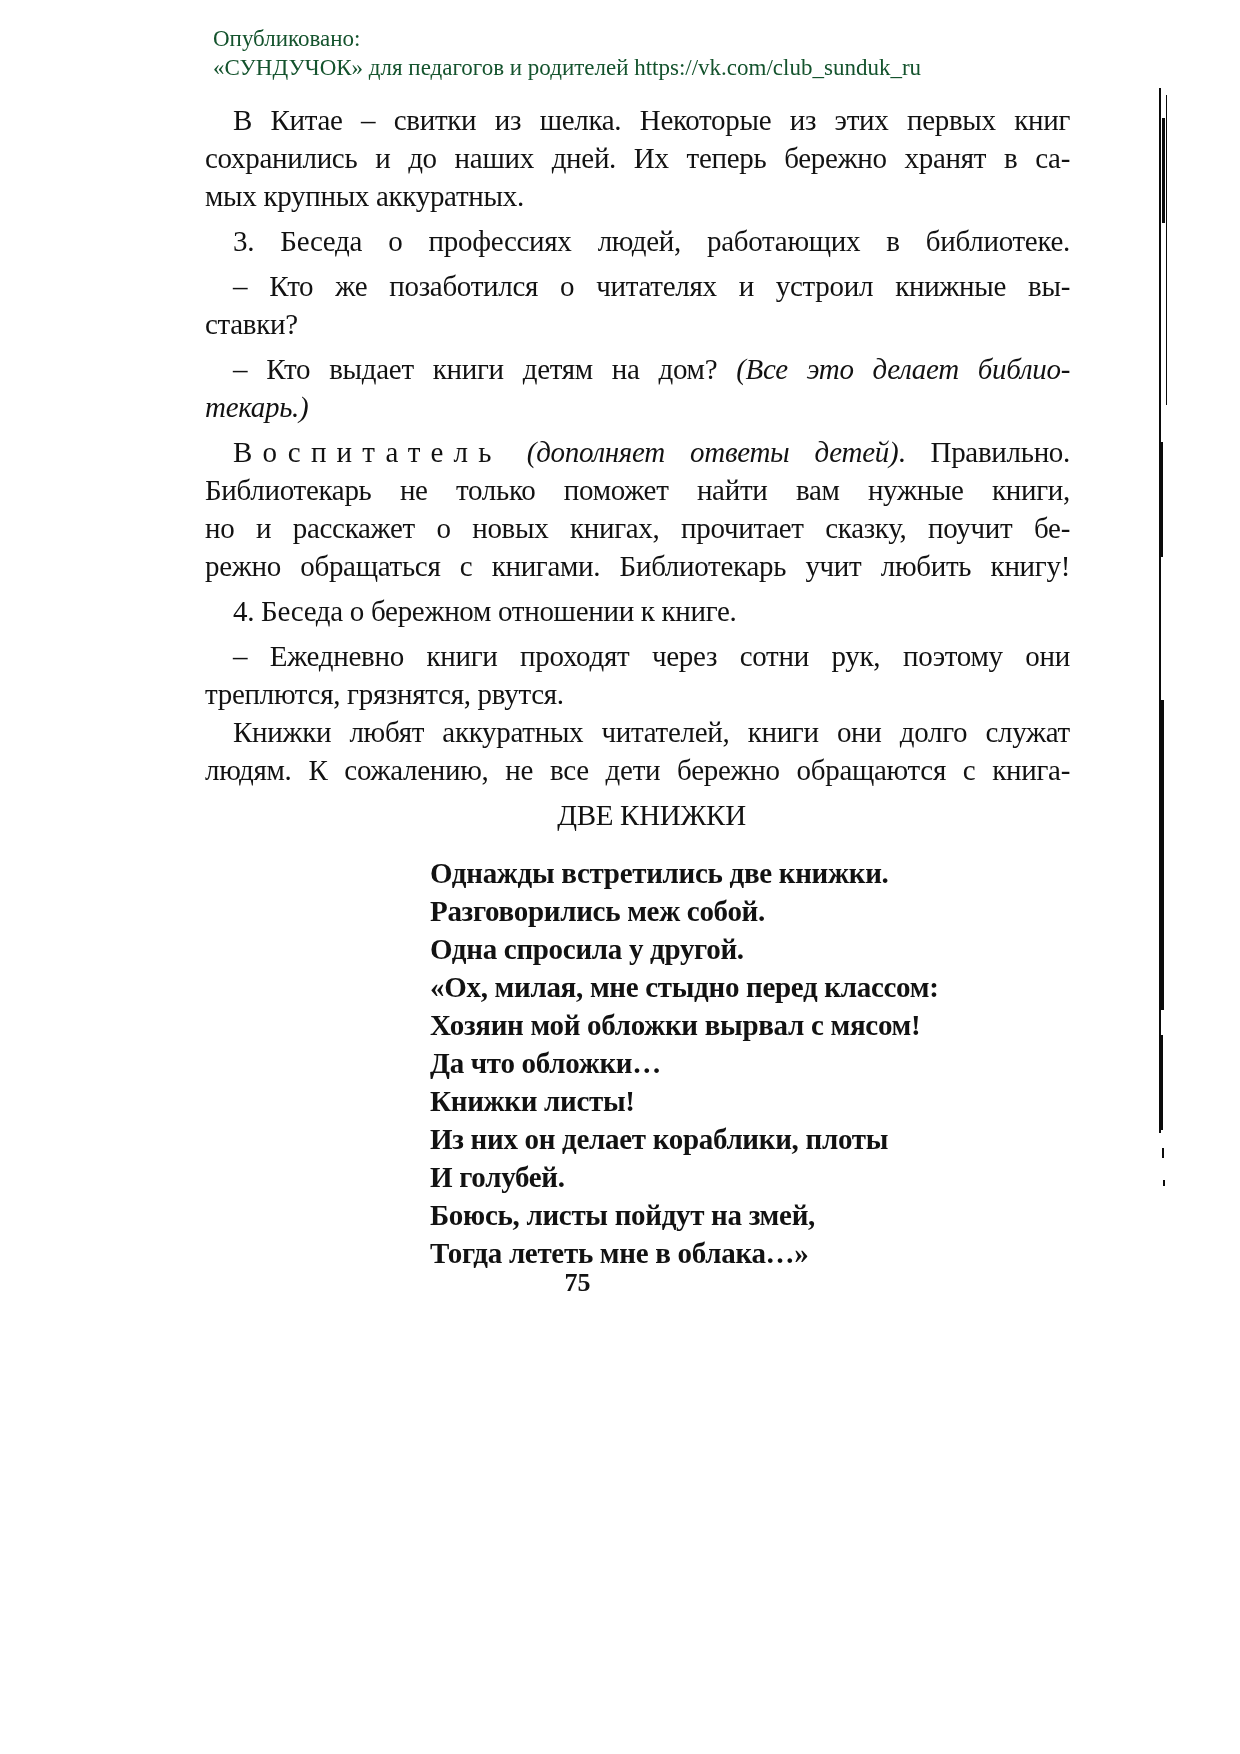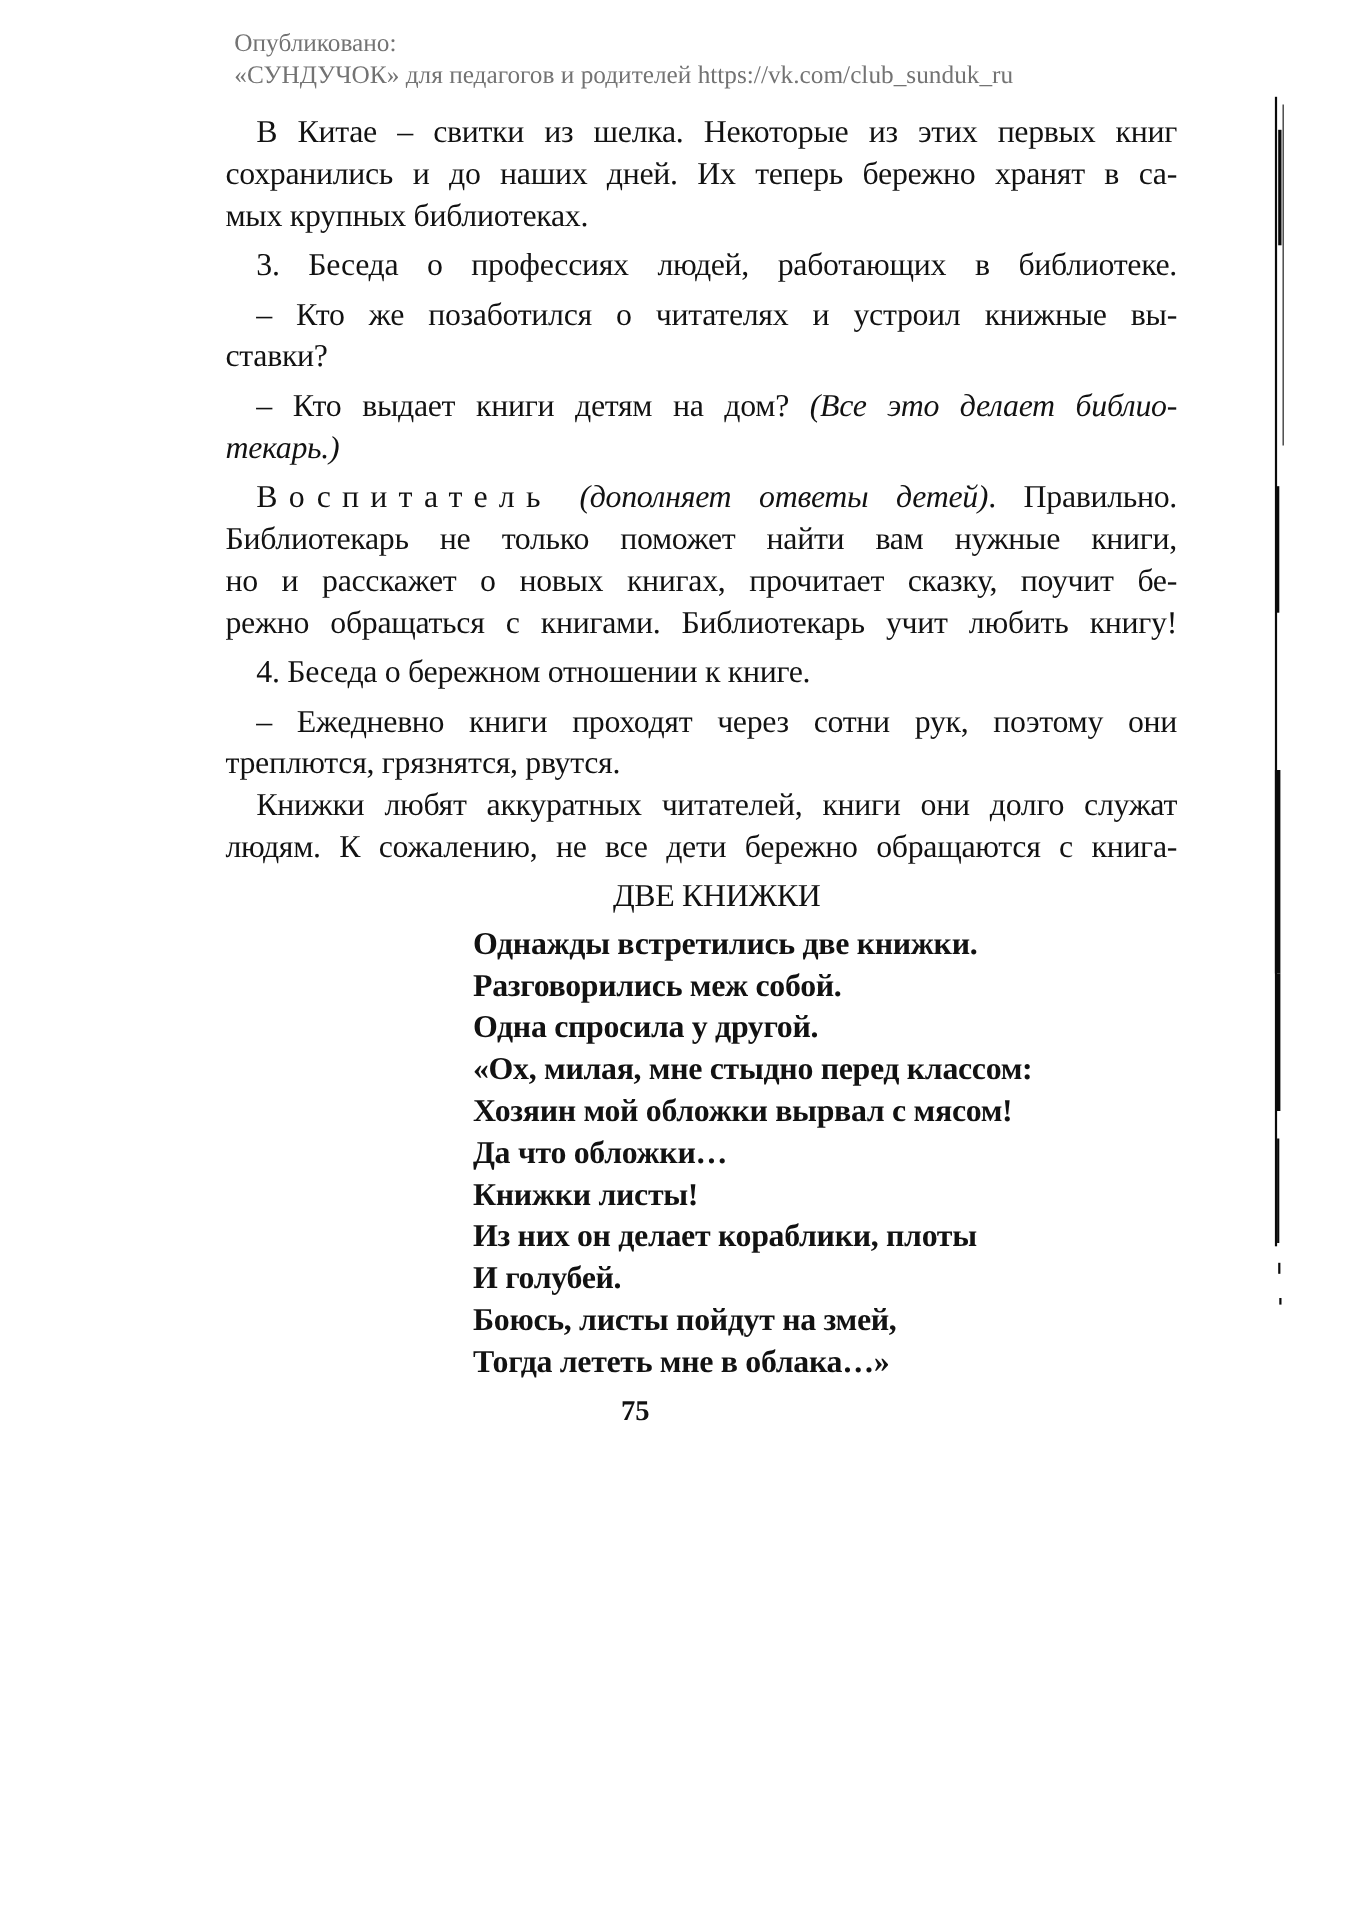--- a/index.html
+++ b/index.html
@@ -11,35 +11,35 @@
     font-family: "Liberation Serif", serif;
     color: #121212;
     overflow: hidden;
   }
   .pub-header {
     position: absolute;
     left: 213px;
     top: 24px;
     font-size: 23px;
     line-height: 29px;
-    color: #737373;
+    color: #14532d;
   }
   .text-block {
     position: absolute;
     left: 205px;
     top: 101px;
     width: 865px;
     font-size: 29px;
     letter-spacing: -0.3px;
   }
   .line { height: 38px; line-height: 38px; white-space: pre-wrap; }
   .just { text-align: justify; text-align-last: justify; }
   .indent { text-indent: 28px; }
   .spb-s { margin-top: 7px; }
-  .spb-b { margin-top: 5px; }
+  .spb-b { margin-top: 20px; }
   .heading { font-weight: 400; }
   .title {
     font-weight: 400;
     text-align: center;
     position: relative;
     left: 14px;
   }
   .poem { font-weight: 700; padding-left: 225px; }
   .italic { font-style: italic; }
   .spaced { letter-spacing: 0.35em; }
@@ -61,21 +61,21 @@
 <div class="page">
 
   <div class="pub-header">
     <div>Опубликовано:</div>
     <div>«СУНДУЧОК» для педагогов и родителей https://vk.com/club_sunduk_ru</div>
   </div>
 
   <div class="text-block" id="text-block">
       <div class="line body indent just"><span>В Китае – свитки из шелка. Некоторые из этих первых книг</span></div>
       <div class="line body just"><span>сохранились и до наших дней. Их теперь бережно хранят в са-</span></div>
-      <div class="line body"><span>мых крупных библиотеках.</span></div>
+      <div class="line body"><span>мых крупных аккуратных.</span></div>
       <div class="line heading indent just spb-s"><span>3. Беседа о профессиях людей, работающих в библиотеке.</span></div>
       <div class="line body indent just spb-s"><span>– Кто же позаботился о читателях и устроил книжные вы-</span></div>
       <div class="line body"><span>ставки?</span></div>
       <div class="line body indent just spb-s"><span>– Кто выдает книги детям на дом? </span><span class="italic">(Все это делает библио-</span></div>
       <div class="line body"><span class="italic">текарь.)</span></div>
       <div class="line body indent just spb-s"><span class="spaced">Воспитатель</span><span> </span><span class="italic">(дополняет ответы детей)</span><span>. Правильно.</span></div>
       <div class="line body just"><span>Библиотекарь не только поможет найти вам нужные книги,</span></div>
       <div class="line body just"><span>но и расскажет о новых книгах, прочитает сказку, поучит бе-</span></div>
       <div class="line body just"><span>режно обращаться с книгами. Библиотекарь учит любить книгу!</span></div>
       <div class="line heading indent spb-s"><span>4. Беседа о бережном отношении к книге.</span></div>

